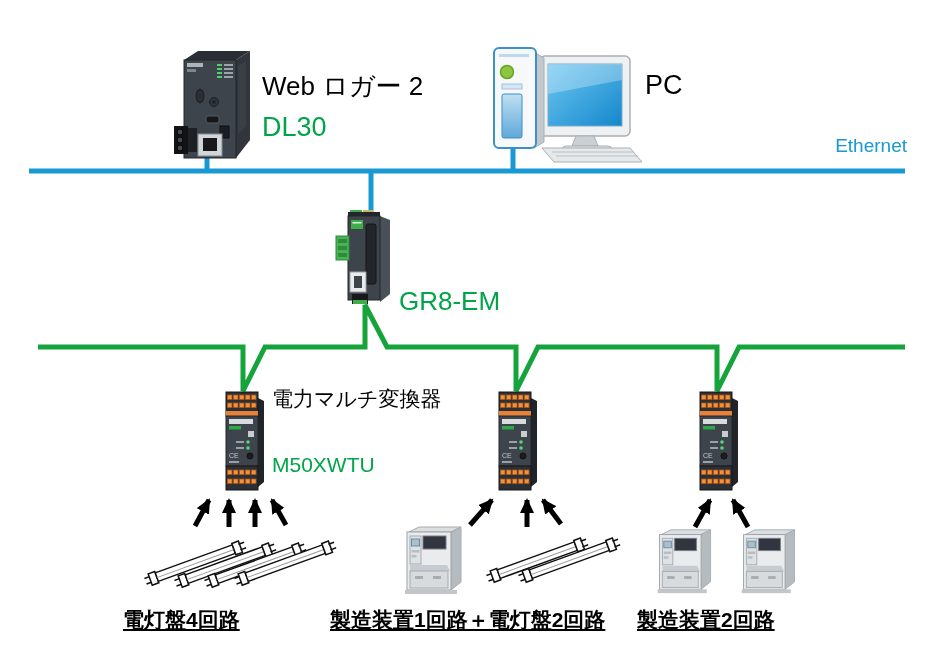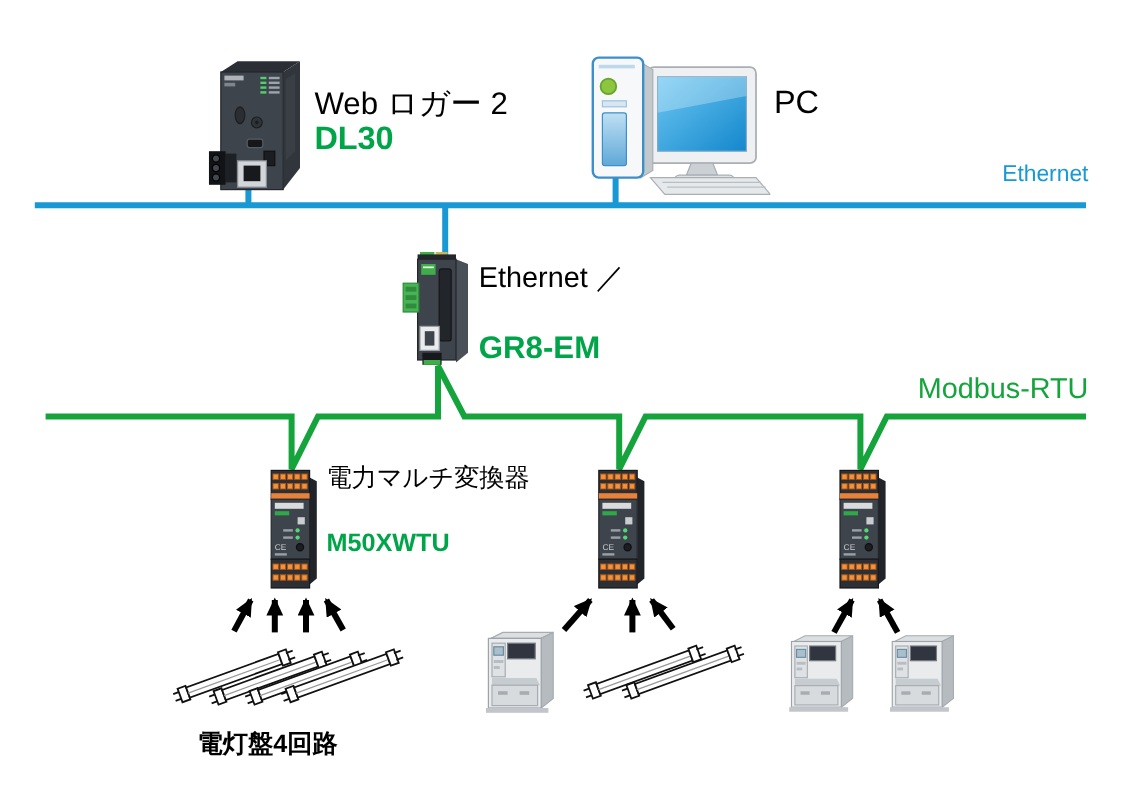--- a/index.html
+++ b/index.html
@@ -9,32 +9,32 @@
   }
   html,body{margin:0;padding:0;background:#fff;}
   .stage{
     position:relative;width:940px;height:658px;background:#ffffff;overflow:hidden;
     font-family:"Liberation Sans","DejaVu Sans",sans-serif;
   }
   .overlay{position:absolute;left:0;top:0;width:940px;height:658px;}
   .dev{position:absolute;}
   .lbl{position:absolute;color:#000;white-space:nowrap;line-height:1.1;}
   .lbl-name{font-size:26px;}
-  .lbl-model{font-size:27px;font-weight:bold;color:var(--green-text);}
+  .lbl-model{font-size:27px;font-weight:normal;color:var(--green-text);margin-top:12px;}
   #lbl-weblogger-name{left:262px;top:72px;}
   #lbl-weblogger-model{left:262px;top:101px;}
   #lbl-pc{left:645px;top:71px;font-size:27px;}
   #lbl-ethernet{right:33px;top:136px;font-size:19px;font-weight:500;color:var(--blue);}
   #lbl-gr8-name1{left:399px;top:219px;font-size:24px;}
   #lbl-gr8-name2{left:399px;top:247px;font-size:24px;}
   #lbl-gr8-model{left:399px;top:275px;font-size:26px;}
   #lbl-modbus{right:33px;top:312px;font-size:24px;font-weight:500;color:var(--green);}
   #lbl-m50-name{left:272px;top:387px;font-size:21px;}
   #lbl-m50-model{left:272px;top:441px;font-size:21px;}
-  .load-lbl{top:606px;font-size:21px;font-weight:bold;text-align:center;position:absolute;}
+  .load-lbl{top:606px;font-size:21px;font-weight:bold;position:absolute;text-decoration:underline;}
   #lbl-load-1{left:123px;width:200px;}
   #lbl-load-2{left:330px;width:300px;}
   #lbl-load-3{left:637px;width:205px;}
   .tube{position:absolute;transform:rotate(-20deg);}
 </style>
 </head>
 <body>
 
 <div class="stage">
 
@@ -418,20 +418,20 @@
       <rect x="12" y="52" width="8" height="3" fill="#A6ACB1"></rect>
       <rect x="30" y="52" width="8" height="3" fill="#A6ACB1"></rect>
       <rect x="2" y="66" width="52" height="4" fill="#C2C6CA"></rect>
     </svg>
   </div>
 
   <div class="lbl lbl-name" id="lbl-weblogger-name">Web ロガー 2</div>
   <div class="lbl lbl-model" id="lbl-weblogger-model">DL30</div>
   <div class="lbl" id="lbl-pc">PC</div>
   <div class="lbl" id="lbl-ethernet">Ethernet</div>
-  <div class="lbl" id="lbl-gr8-name1">Ethernet ／</div>
   <div class="lbl lbl-model" id="lbl-gr8-model">GR8-EM</div>
-  <div class="lbl" id="lbl-modbus">Modbus-RTU</div>
   <div class="lbl lbl-name" id="lbl-m50-name">電力マルチ変換器</div>
   <div class="lbl lbl-model" id="lbl-m50-model">M50XWTU</div>
   <div class="load-lbl" id="lbl-load-1">電灯盤4回路</div>
+  <div class="load-lbl" id="lbl-load-2">製造装置1回路＋電灯盤2回路</div>
+  <div class="load-lbl" id="lbl-load-3">製造装置2回路</div>
 
 </div>
 
 </body></html>

